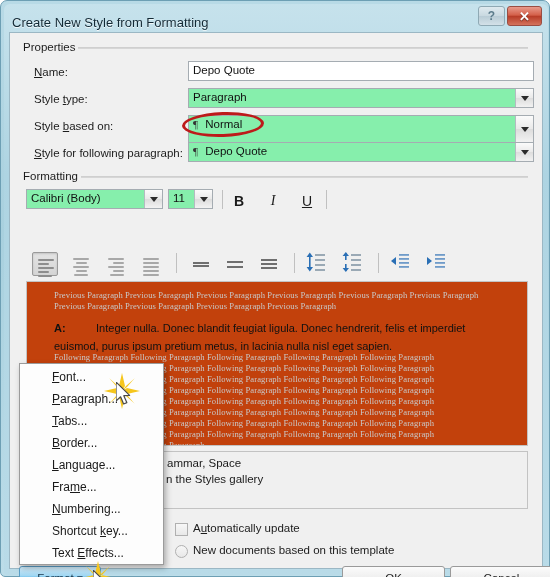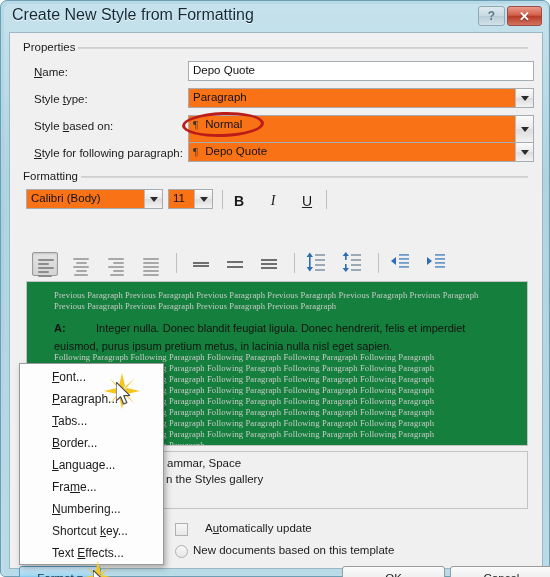--- a/index.html
+++ b/index.html
@@ -31,22 +31,22 @@
   }
 
   
   #titlebar {
     position: absolute;
     left: 0; top: 0;
     width: 544px; height: 26px;
   }
   #title-text {
     position: absolute;
-    left: 8px; top: 2px;
-    font-size: 16px;
+    left: 8px; top: 11px;
+    font-size: 13px;
     color: #132a36;
     white-space: nowrap;
     text-shadow: 0 1px 0 rgba(255,255,255,.75);
   }
   #help-btn {
     position: absolute;
     right: 43px; top: 2px;
     width: 27px; height: 20px;
     border: 1px solid #8fa9b4;
     border-radius: 3px;
@@ -118,21 +118,21 @@
     border: 1px solid #a5acb2;
     box-sizing: border-box;
     font-size: 11.5px;
     color: #111;
     padding: 2px 0 0 4px;
     overflow: hidden;
     white-space: nowrap;
   }
   .combo {
     position: absolute;
-    background: #f97316;
+    background: #86efac;
     border: 1px solid #a5acb2;
     box-sizing: border-box;
   }
   .combo .cval {
     position: absolute;
     left: 4px; top: 2px;
     font-size: 11.5px;
     color: #111;
     white-space: nowrap;
   }
@@ -190,21 +190,21 @@
     display: block; height: 2px; margin-bottom: 2px;
     background: #a8a8a8; border-radius: 1px;
   }
   .align-ico.enabled i { background:#8d8d8d; }
 
   .spc-ico { position:absolute; left:4px; top:4px; width:18px; height:16px; }
 
   
   #preview {
     position: absolute;
-    background: #15803d;
+    background: #c2410c;
     border: 1px solid #c3c3c3;
     box-sizing: border-box;
     overflow: hidden;
   }
   .prev-gray {
     font-family: "Liberation Serif", serif;
     font-size: 8.6px;
     color: #c9c9c9;
     line-height: 11px;
     letter-spacing: .1px;
@@ -546,21 +546,21 @@
           <div class="prev-gray">Following Paragraph Following Paragraph</div>
         </div>
       </div>
 
       <div id="descbox" style="left:16px; top:418px; width:502px; height:58px;text-align:right;">
         <div class="desc-line" style="left:140px; top:5px;">ammar, Space</div>
         <div class="desc-line" style="left:139px; top:21px;">n the Styles gallery</div>
       </div>
 
       <div class="cbox" style="left:165px; top:490px;"></div>
-      <div class="flabel" style="left:183px; top:489px;margin-left:12px;">
+      <div class="flabel" style="left:183px; top:489px;">
         A<u>u</u>tomatically update
       </div>
 
       <div class="radio" style="left:165px; top:512px;"></div>
       <div class="flabel" style="left:183px; top:511px;">New documents based on this template</div>
 
       <div id="format-btn" style="left:9px; top:533px; width:82px; height:22px;">
         <div class="fl">
           F<u>o</u>rmat <span>▾</span>
         </div>

